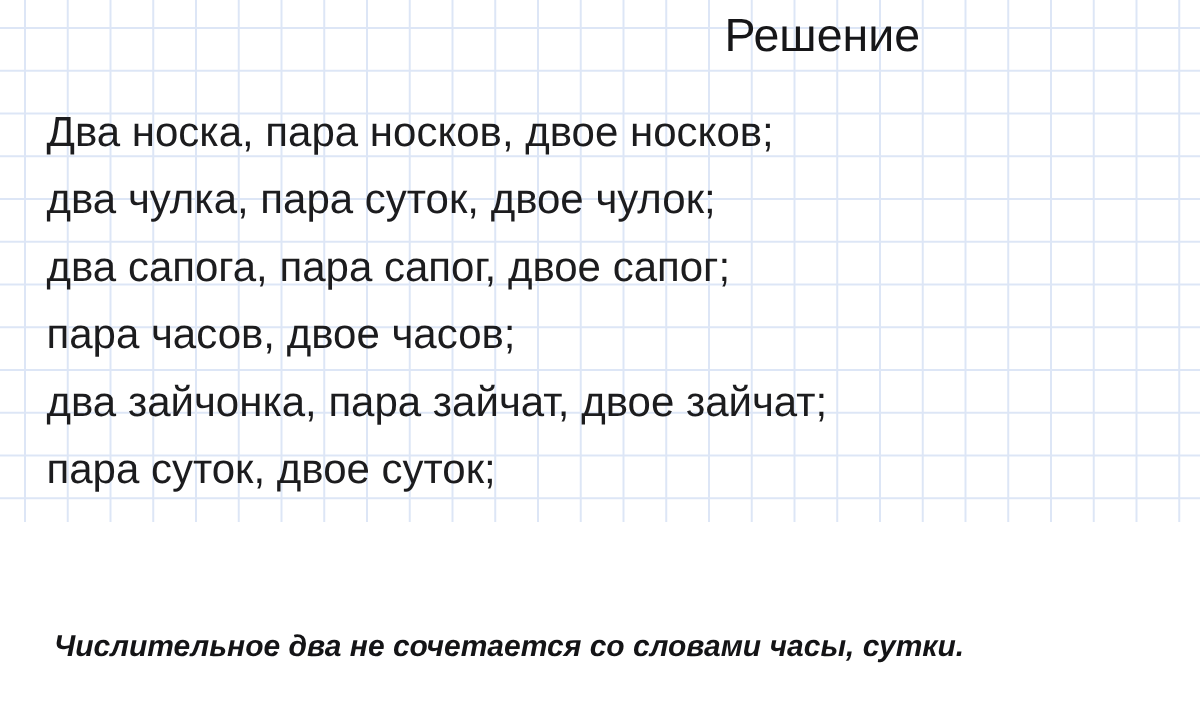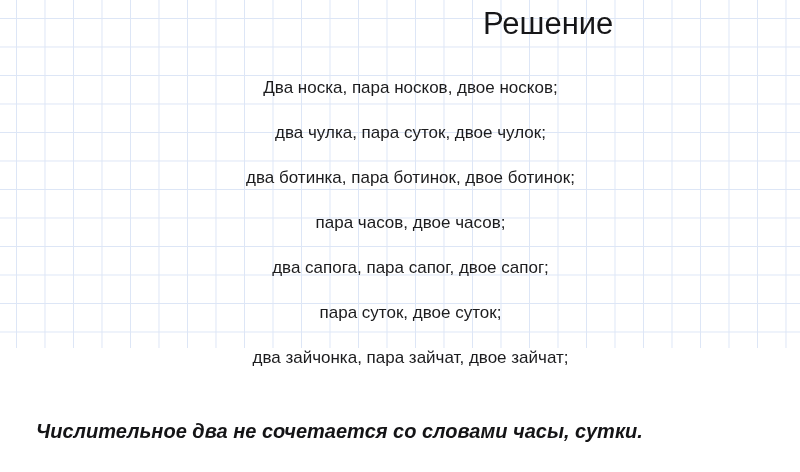--- a/index.html
+++ b/index.html
@@ -16,40 +16,39 @@
     position: relative;
     width: 800px;
     height: 348px;
     background-color: #ffffff;
     background-image:
       linear-gradient(to right, #dde6f6 1px, transparent 1px),
       linear-gradient(to bottom, #dde6f6 1px, transparent 1px);
     background-size: 28.5px 28.5px;
     background-position: 16px 18px;
     color: #1c1c1e;
-    text-align: center;
   }
   .title {
     position: absolute;
     left: 483px;
     top: 4px;
     font-size: 31px;
     line-height: 40px;
     font-weight: 400;
     color: #161618;
     white-space: nowrap;
   }
   .lines {
     position: absolute;
     left: 31px;
     top: 65px;
     right: 10px;
   }
   .text-line {
-    font-size: 17px;
+    font-size: 28px;
     line-height: 45px;
     height: 45px;
     white-space: nowrap;
     color: #1c1c1e;
   }
   .note {
     position: absolute;
     left: 36px;
     top: 409px;
     font-size: 20px;
@@ -62,21 +61,20 @@
 </style>
 </head>
 <body>
 
 <div class="sheet">
   <div class="title">Решение</div>
 
   <div class="lines">
     <div class="text-line">Два носка, пара носков, двое носков;</div>
     <div class="text-line">два чулка, пара суток, двое чулок;</div>
-    <div class="text-line">два ботинка, пара ботинок, двое ботинок;</div>
+    <div class="text-line">два сапога, пара сапог, двое сапог;</div>
     <div class="text-line">пара часов, двое часов;</div>
-    <div class="text-line">два сапога, пара сапог, двое сапог;</div>
+    <div class="text-line">два зайчонка, пара зайчат, двое зайчат;</div>
     <div class="text-line">пара суток, двое суток;</div>
-    <div class="text-line">два зайчонка, пара зайчат, двое зайчат;</div>
   </div>
 
   <div class="note">Числительное два не сочетается со словами часы, сутки.</div>
 </div>
 
 </body></html>

